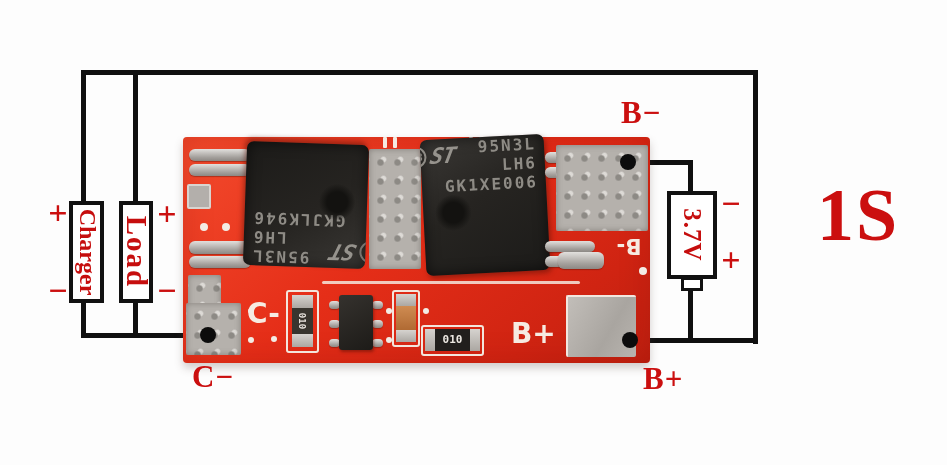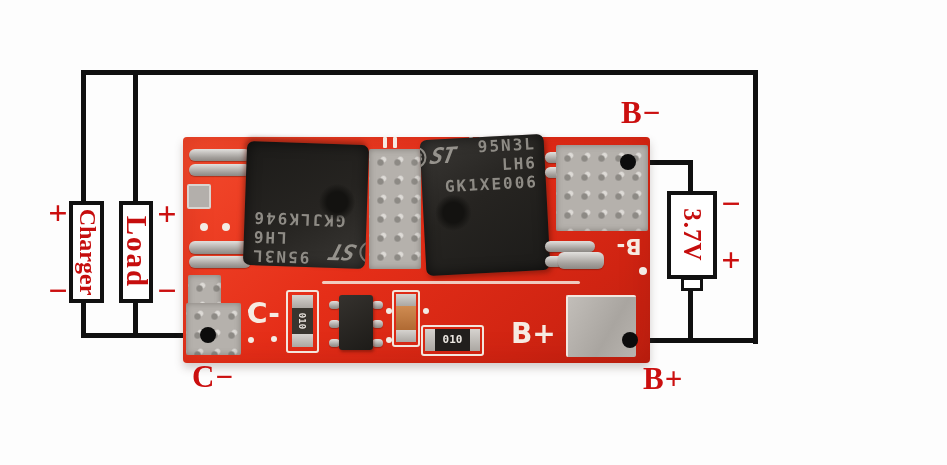--- a/index.html
+++ b/index.html
@@ -177,14 +177,15 @@
   <div class="sign" style="left:41px;top:196px;">+</div>
   <div class="sign" style="left:41px;top:274px;">−</div>
   <div class="sign" style="left:150px;top:197px;">+</div>
   <div class="sign" style="left:150px;top:274px;">−</div>
   <div class="sign" style="left:714px;top:187px;">−</div>
   <div class="sign" style="left:714px;top:243px;">+</div>
 
   <div class="rlabel" style="left:621px;top:97px;">B−</div>
   <div class="rlabel" style="left:192px;top:361px;">C−</div>
   <div class="rlabel" style="left:643px;top:363px;">B+</div>
+  <div class="rlabel" style="left:817px;top:178px;font-size:74px;letter-spacing:2px;">1S</div>
 
 </div>
 
 </body></html>

